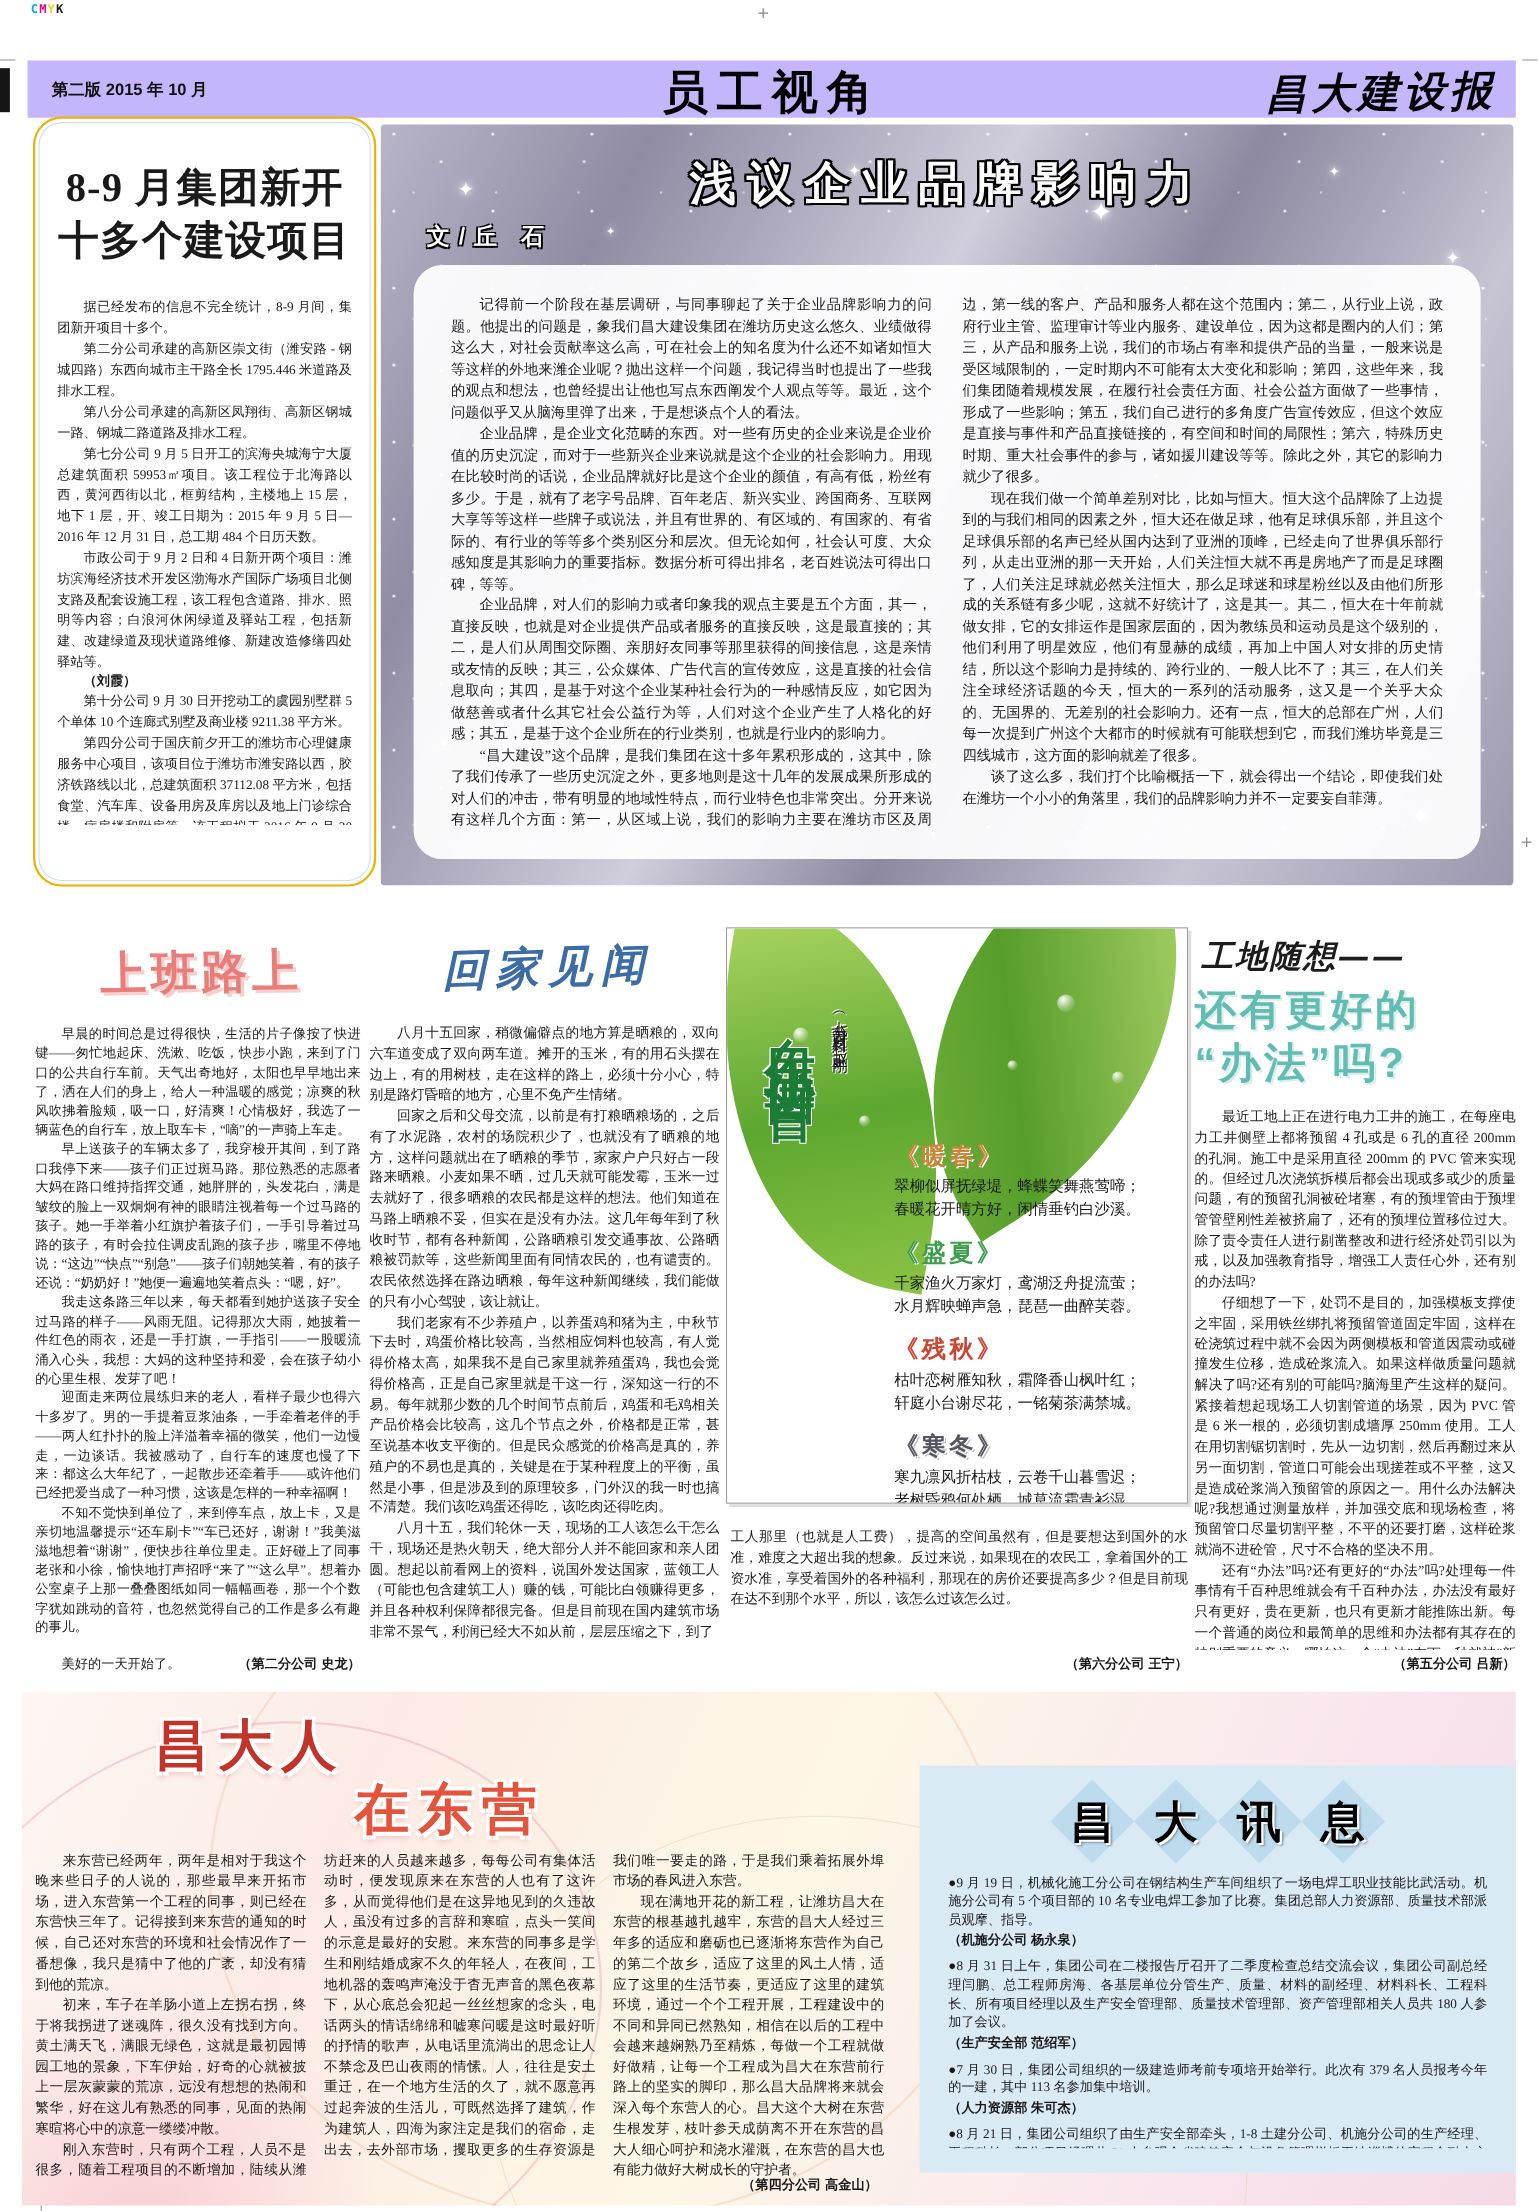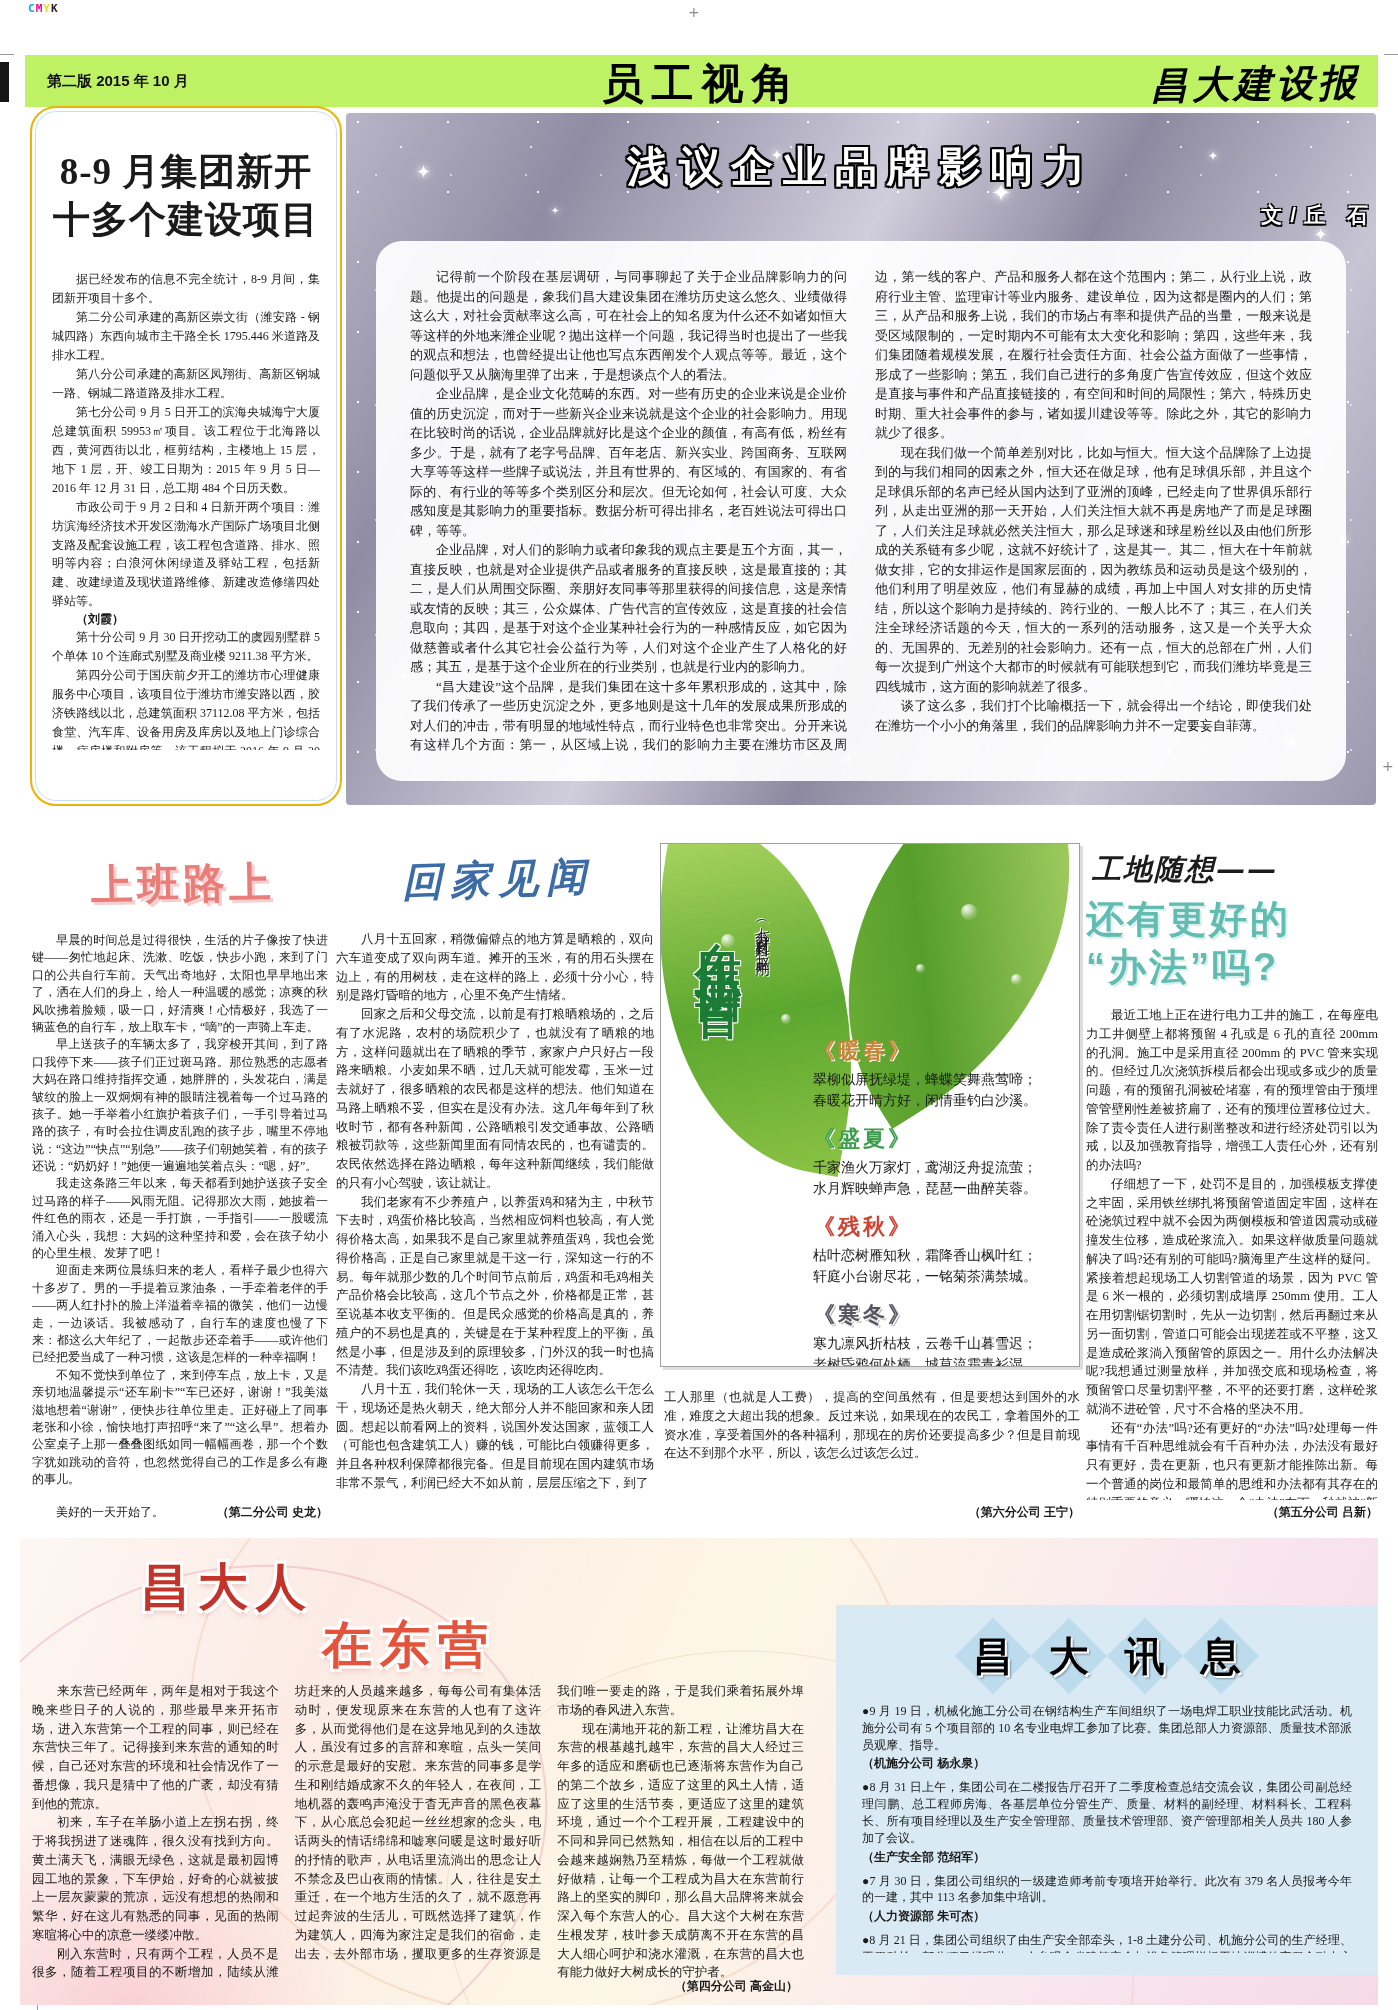--- a/index.html
+++ b/index.html
@@ -11,21 +11,21 @@
   .abs { position:absolute; }
 
   
   .cmyk { left:28px; top:2px; font:bold 11px "DejaVu Sans Mono", monospace; letter-spacing:1px; }
   .cmyk .c{color:#00aeef}.cmyk .m{color:#ec008c}.cmyk .y{color:#e8d51c}.cmyk .k{color:#222}
   .reg { color:#8a8a8a; font:14px "DejaVu Sans", sans-serif; }
   .cropline { background:#9a9a9a; }
   .bleedbar { left:0; top:62px; width:9px; height:40px; background:#151515; }
 
   
-  .band { left:25px; top:55px; width:1353px; height:52px; background:#bef264; }
+  .band { left:25px; top:55px; width:1353px; height:52px; background:#c4b5fd; }
   .edition { left:22px; top:17px; font:bold 15px "Liberation Sans", sans-serif; color:#111; }
   .section-title { left:0; right:0; top:1px; text-align:center; font:bold 42px "Liberation Sans", sans-serif; letter-spacing:8px; color:#000; }
   .masthead { right:18px; top:4px; font:bold italic 38px "DejaVu Serif", serif; letter-spacing:4px; color:#000; transform:rotate(-1deg); }
 
   
   .proj-box { left:30px; top:106px; width:312px; height:700px; background:#fff;
     border:2px solid #eab308; border-radius:26px;
     box-shadow: inset 0 0 0 3px #ffffff, inset 0 0 0 4px #c9dfee; }
   .proj-title { margin-top:40px; text-align:center; font-weight:bold; font-size:37px; line-height:1.3; letter-spacing:1px; font-family:"Liberation Serif", serif; }
   .proj-body { margin:26px 20px 0 20px; height:480px; overflow:hidden; font-size:12px; line-height:1.58; text-align:justify; }
@@ -37,22 +37,22 @@
     background-image:
       radial-gradient(circle at 12px 9px, rgba(255,255,255,.95) 1px, transparent 1.6px),
       radial-gradient(circle at 55px 34px, rgba(255,255,255,.75) 1px, transparent 1.5px),
       radial-gradient(circle at 30px 62px, rgba(255,255,255,.55) .8px, transparent 1.3px),
       linear-gradient(118deg,#b9b5c8 0%,#908ca3 18%,#d0cddc 42%,#8d89a0 58%,#c7c4d4 78%,#9b97ad 100%);
     background-size:90px 70px, 130px 95px, 75px 115px, 100% 100%;
   }
   .star { position:absolute; color:#fff; text-shadow:0 0 7px #fff, 0 0 14px rgba(255,255,255,.8); }
   .brand-title { left:0; right:0; top:26px; text-align:center; font:bold 42px "Liberation Sans", sans-serif; letter-spacing:10px; color:#fff;
     text-shadow:-2px -2px 0 #000,2px -2px 0 #000,-2px 2px 0 #000,2px 2px 0 #000,0 -2px 0 #000,0 2px 0 #000,-2px 0 0 #000,2px 0 0 #000; }
-  .brand-byline { left:0; right:0; top:88px; text-align:right; font:bold 21px "Liberation Sans", sans-serif; letter-spacing:8px; color:#fff;
-    text-shadow:-1.5px -1.5px 0 #000,1.5px -1.5px 0 #000,-1.5px 1.5px 0 #000,1.5px 1.5px 0 #000; }
+  .brand-byline { left:0; right:0; top:88px; text-align:left; font:bold 21px "Liberation Sans", sans-serif; letter-spacing:8px; color:#fff;
+    text-shadow:-1.5px -1.5px 0 #000,1.5px -1.5px 0 #000,-1.5px 1.5px 0 #000,1.5px 1.5px 0 #000;padding-left:42px; }
   .brand-paper { left:30px; top:128px; width:970px; height:540px; background:rgba(255,255,255,.93); border-radius:26px; padding:26px 34px; }
   .brand-flow { height:100%; overflow:hidden; column-count:2; column-gap:28px; font-size:13px; line-height:1.5; text-align:justify; }
 
   
   .t-commute { left:48px; top:856px; width:270px; text-align:center; font:bold 42px "Liberation Sans", sans-serif; color:#e87d79; letter-spacing:4px; transform:rotate(-1deg);
     text-shadow:3px 3px 0 #f7cfce; }
   .commute-body { left:32px; top:932px; width:296px; height:557px; overflow:hidden; font-size:12px; line-height:1.45; }
   .commute-last { left:32px; top:1502px; width:296px; display:flex; justify-content:space-between; align-items:baseline; font-size:12px; }
 
   .t-home { left:368px; top:852px; width:260px; text-align:center; font:bold italic 40px "DejaVu Serif", serif; color:#3c6ca5; letter-spacing:8px; transform:rotate(-2deg); }

